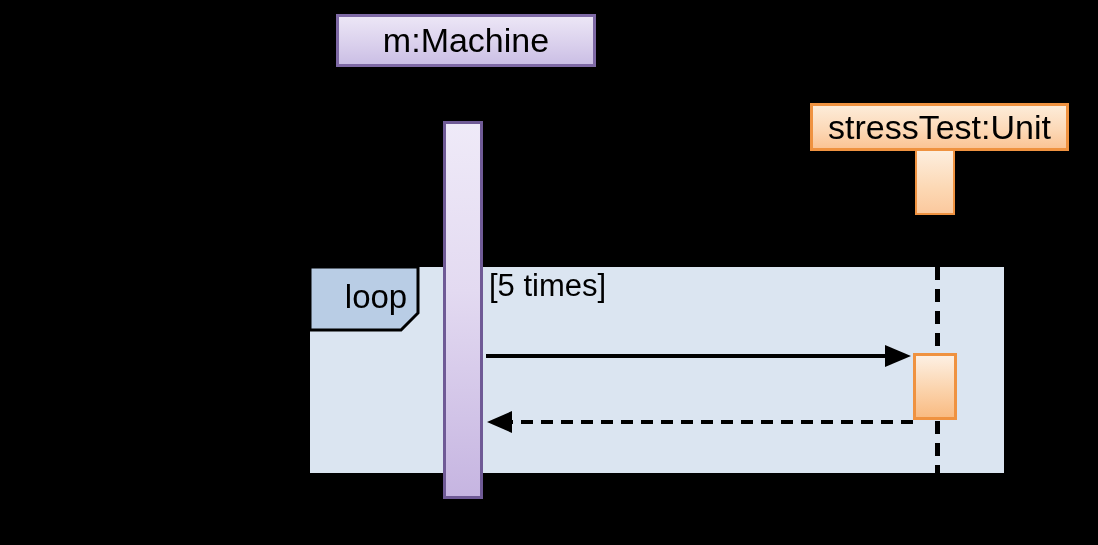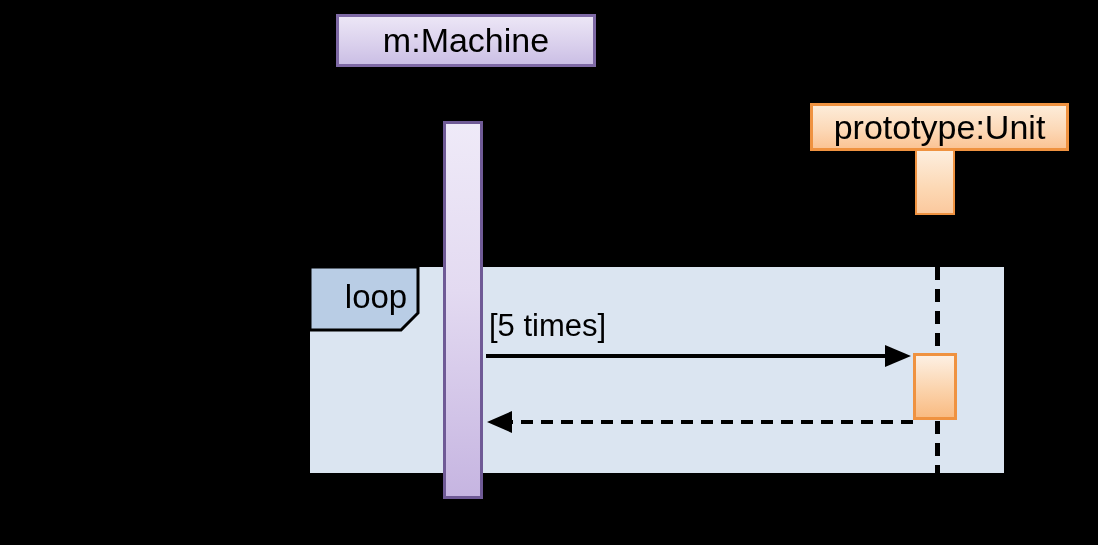--- a/index.html
+++ b/index.html
@@ -74,21 +74,20 @@
   .loop-label {
     left: 324px; top: 267px; width: 104px; height: 60px;
     display: flex; align-items: center; justify-content: center;
     font-size: 33px; color: #000;
     z-index: 2;
   }
   .guard-label {
     left: 489px; top: 268px; width: 250px;
     font-size: 31px; color: #000;
     z-index: 2;
-    margin-top: 40px;
   }
   .message-label {
     left: 505px; top: 304px; width: 430px;
     text-align: center;
     font-size: 33px; font-style: italic; color: #000;
     z-index: 2;
   }
 </style>
 </head>
 <body>
@@ -117,19 +116,19 @@
   <div class="abs machine-bar"></div>
 
   <div class="abs unit-stub"></div>
 
   <div class="abs unit-activation"></div>
 
   <div class="abs machine-box">
     <span>m:Machine</span>
   </div>
   <div class="abs unit-box">
-    <span>prototype:Unit</span>
+    <span>stressTest:Unit</span>
   </div>
 
   <div class="abs loop-label">loop</div>
   <div class="abs guard-label">[5 times]</div>
 
 </div>
 
 </body></html>

